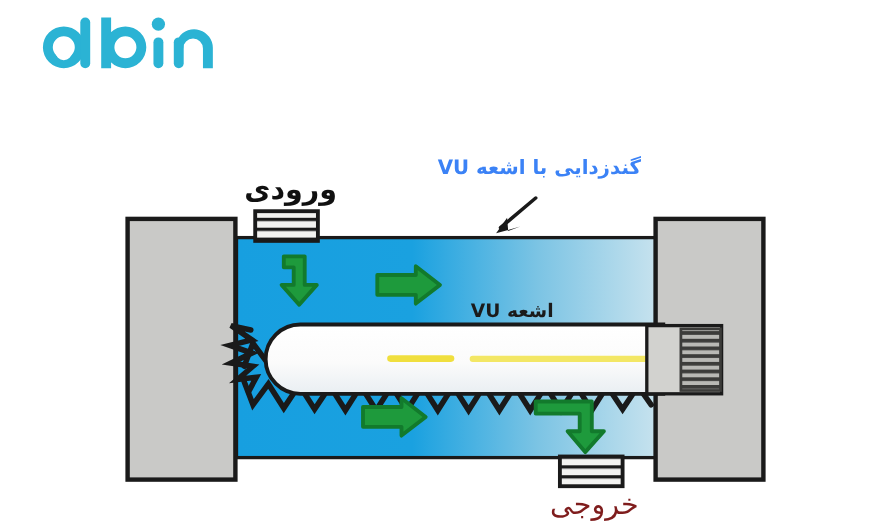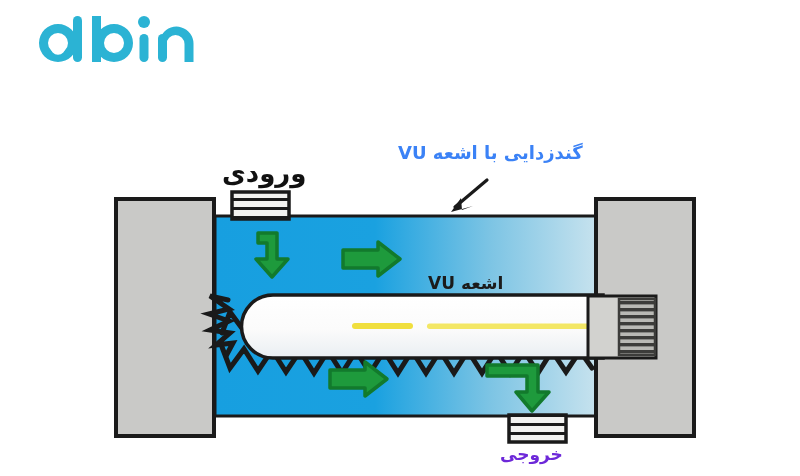--- a/index.html
+++ b/index.html
@@ -54,23 +54,23 @@
     left: 222px;
     top: 158px;
     font-size: 26px;
     font-weight: 700;
     color: #111111;
   }
 
   #label-outlet {
     left: 500px;
     top: 444px;
-    font-size: 17px;
-    font-weight: 700;
-    color: #6d28d9;
+    font-size: 26px;
+    font-weight: 400;
+    color: #7f1d1d;
   }
 
   #label-uv-title {
     left: 398px;
     top: 142px;
     font-size: 18px;
     font-weight: 700;
     color: #3b82f6;
     letter-spacing: 0px;
   }

